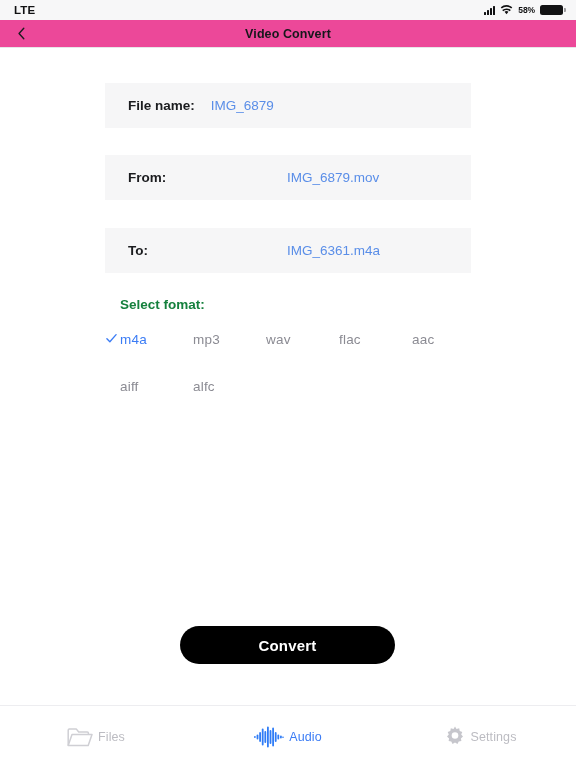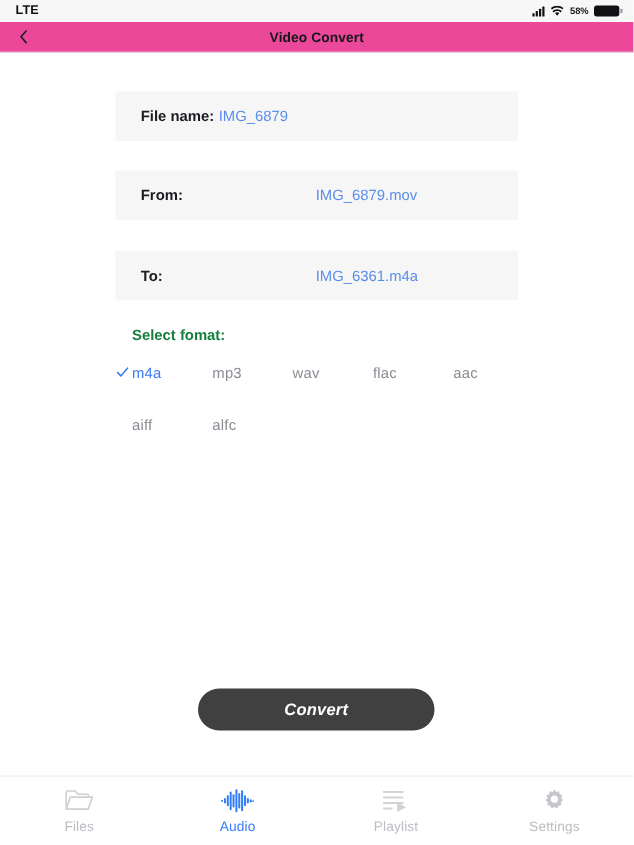--- a/index.html
+++ b/index.html
@@ -145,21 +145,21 @@
     color: #1b1c1f;
     padding-left: 23px;
     white-space: nowrap;
   }
   .card-value {
     font-size: 13.5px;
     font-weight: 400;
     color: #5a8ee8;
     white-space: nowrap;
   }
-  #card-filename .card-value { margin-left: 4px; }
+  #card-filename .card-value { margin-left: 16px; }
   #card-from .card-value,
   #card-to .card-value { position: absolute; left: 182px; }
 
   .select-label {
     position: absolute;
     left: 120px;
     top: 248px;
     font-size: 13.5px;
     font-weight: 700;
     color: #15803d;
@@ -196,47 +196,46 @@
   }
 
   .convert-btn {
     position: absolute;
     left: 180px;
     top: 577px;
     width: 215px;
     height: 38px;
     border: none;
     border-radius: 19px;
-    background: #404040;
+    background: #000000;
     color: #ffffff;
     font-size: 15px;
     font-weight: 700;
     font-family: "Liberation Sans", sans-serif;
     letter-spacing: 0.2px;
     cursor: pointer;
-    font-style: italic;
   }
 
   
   .tabbar {
     position: absolute;
     left: 0;
     right: 0;
     bottom: 0;
     height: 63px;
     background: #ffffff;
     border-top: 1px solid #ededf0;
     display: flex;
     align-items: center;
     box-sizing: border-box;
   }
   .tab {
     flex: 1;
     display: flex;
-    flex-direction: column;
+    flex-direction: row;
     align-items: center;
     justify-content: center;
     gap: 5px;
     cursor: pointer;
     height: 100%;
   }
   .tab-icon {
     height: 22px;
     display: flex;
     align-items: center;
@@ -360,34 +359,20 @@
           <rect x="20.8" y="6" width="1.8" height="10" rx="0.9"></rect>
           <rect x="23.4" y="8.5" width="1.8" height="5" rx="0.9"></rect>
           <rect x="26" y="9.5" width="1.8" height="3" rx="0.9"></rect>
           <rect x="28.2" y="10.5" width="1.6" height="1.5" rx="0.7"></rect>
         </g>
       </svg>
     </span>
     <span class="tab-label">Audio</span>
   </div>
 
-  <div class="tab">
-    <span class="tab-icon">
-      <svg width="24" height="20" viewBox="0 0 24 20">
-        <g fill="#d2d2d7">
-          <rect x="0" y="1" width="19" height="2" rx="1"></rect>
-          <rect x="0" y="6" width="19" height="2" rx="1"></rect>
-          <rect x="0" y="11" width="19" height="2" rx="1"></rect>
-          <rect x="0" y="16" width="9" height="2" rx="1"></rect>
-          <path d="M13 11.2 21 15.8 13 20.4z"></path>
-        </g>
-      </svg>
-    </span>
-    <span class="tab-label">Playlist</span>
-  </div>
 
   <div class="tab">
     <span class="tab-icon">
       <svg width="22" height="22" viewBox="0 0 22 22">
         <path fill="#c6c6cc" d="M11 0.6l1.5 2.3 2.7-.6.5 2.7 2.6 1-1.1 2.5 1.8 2.1-2.1 1.8.5 2.7-2.7.4-1.2 2.5L11 16.6l-2.5 1.4-1.2-2.5-2.7-.4.5-2.7L3 10.6l1.8-2.1L3.7 6l2.6-1 .5-2.7 2.7.6L11 .6z"></path>
         <circle cx="11" cy="9.5" r="3.3" fill="#ffffff"></circle>
       </svg>
     </span>
     <span class="tab-label">Settings</span>
   </div>

